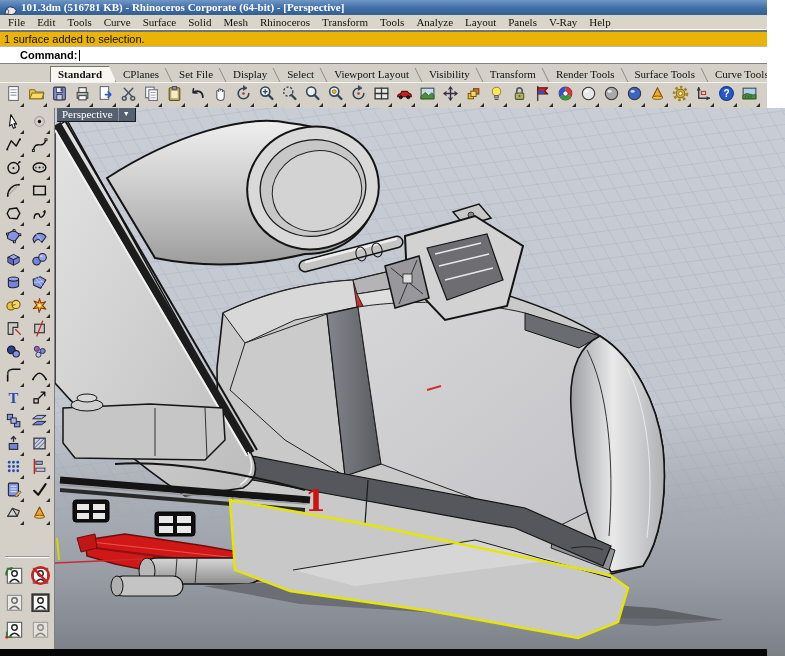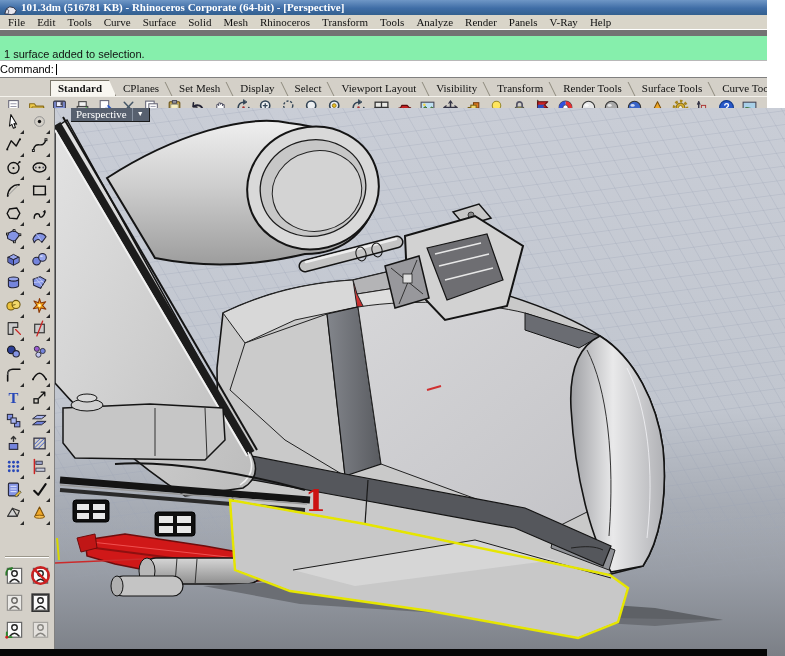--- a/index.html
+++ b/index.html
@@ -8,23 +8,23 @@
   .chrome { height:108px; overflow:hidden; }
 
   .titlebar { height:15px; background:linear-gradient(180deg,#6f97c6 0%,#3f6da6 55%,#33608f 100%);
               display:flex; align-items:center; padding:0 4px; gap:4px; }
   .title-text { color:#fff; font:bold 11px/1 "Liberation Serif",serif; white-space:nowrap; }
   .app-icon { width:13px; height:11px; display:inline-block; }
 
   .menubar { height:15px; background:#d9d5c9; border-bottom:1px solid #fff; display:flex; align-items:center; padding-left:2px; }
   .menu-item { font:11px/1 "Liberation Serif",serif; color:#111; padding:1px 6px; cursor:default; }
 
-  .cmd-history { height:16px; background:#86efac; border-top:6px solid #737373; padding:12px 4px; font-size:11px; color:#111; }
+  .cmd-history { height:16px; background:#eab308; border-top:2px solid #737373; padding:1px 4px; font-size:11px; color:#111; }
   .cmd-line { height:18px; background:#fff; border-top:1px solid #b8b8b8; border-bottom:1px solid #808080;
-              padding:2px 0; font-size:11px; font-weight:normal; color:#000; }
+              padding:2px 20px; font-size:11px; font-weight:bold; color:#000; }
   .caret { display:inline-block; width:1px; height:11px; background:#000; margin-left:2px; vertical-align:text-bottom; }
 
   .tabrow { height:18px; background:#d4d0c8; display:flex; align-items:flex-end; padding:2px 0 0 4px;margin-left:46px; }
   .tab { position:relative; font:11px/15px "Liberation Serif",serif; color:#111; padding:0 13px 0 7px; white-space:nowrap; cursor:default; }
   .tab::after { content:''; position:absolute; right:3px; top:1px; bottom:0; width:1px; background:#8e8a7e; transform:skewX(26deg); }
   .tab.active { background:#f8f6f0; border:1px solid #7a766a; border-bottom:none;
                 clip-path:polygon(0 100%,0 0,calc(100% - 7px) 0,100% 100%); font-weight:bold; }
   .tab.active::after { display:none; }
 
   .toolbar { height:26px; background:#d4d0c8; border-top:1px solid #f4f2ec; display:flex; align-items:center; padding:1px 2px; gap:1px; }
@@ -35,21 +35,21 @@
 
   .main { position:absolute; top:108px; left:0; width:785px; height:548px; display:flex; }
   .sidebar { width:55px; height:100%; background:#d4d0c8; border-right:1px solid #808080; padding-top:4px; }
   .side-tools, .vis-tools { display:grid; grid-template-columns:24px 24px; justify-content:center; column-gap:2px; }
   .side-tools { grid-auto-rows:23px; }
   .vis-tools { grid-auto-rows:27px; }
   .side-divider { height:1px; background:#9a968a; box-shadow:0 1px 0 #fff; margin:30px 5px 8px; }
 
   .viewport { position:relative; flex:1; height:100%; overflow:hidden; background:#b9bec7; }
   .viewport svg.scene { position:absolute; inset:0; width:100%; height:100%; display:block; }
-  .vp-tab { position:absolute; top:0; left:16px; height:14px; background:#57606f; color:#fff;
+  .vp-tab { position:absolute; top:0; left:2px; height:14px; background:#57606f; color:#fff;
             font:11px/13px "Liberation Serif",serif; padding:0 5px; display:flex; align-items:center; gap:5px;
             border-right:1px solid #1a1a1a; border-bottom:1px solid #1a1a1a; }
   .vp-arrow { font-size:7px; border-left:1px solid #8892a2; padding-left:4px; }
 
   .bottom-strip { position:absolute; left:0; right:0; bottom:0; height:7px; background:#060606; }
 </style>
 </head>
 <body>
 
 <div class="app">
@@ -70,37 +70,37 @@
         <span class="menu-item">Edit</span>
         <span class="menu-item">Tools</span>
         <span class="menu-item">Curve</span>
         <span class="menu-item">Surface</span>
         <span class="menu-item">Solid</span>
         <span class="menu-item">Mesh</span>
         <span class="menu-item">Rhinoceros</span>
         <span class="menu-item">Transform</span>
         <span class="menu-item">Tools</span>
         <span class="menu-item">Analyze</span>
-        <span class="menu-item">Render</span>
+        <span class="menu-item">Layout</span>
         <span class="menu-item">Panels</span>
         <span class="menu-item">V-Ray</span>
         <span class="menu-item">Help</span>
       </div>
 
     <div class="cmd-history">
       <span>1 surface added to selection.</span>
     </div>
     <div class="cmd-line">
       <span>Command:</span><span class="caret"></span>
     </div>
 
     <div class="tabrow" id="tabrow">
         <span class="tab active">Standard</span>
         <span class="tab">CPlanes</span>
-        <span class="tab">Set Mesh</span>
+        <span class="tab">Set File</span>
         <span class="tab">Display</span>
         <span class="tab">Select</span>
         <span class="tab">Viewport Layout</span>
         <span class="tab">Visibility</span>
         <span class="tab">Transform</span>
         <span class="tab">Render Tools</span>
         <span class="tab">Surface Tools</span>
         <span class="tab">Curve Tools</span>
         <span class="tab">Mesh Tools</span>
       </div>

